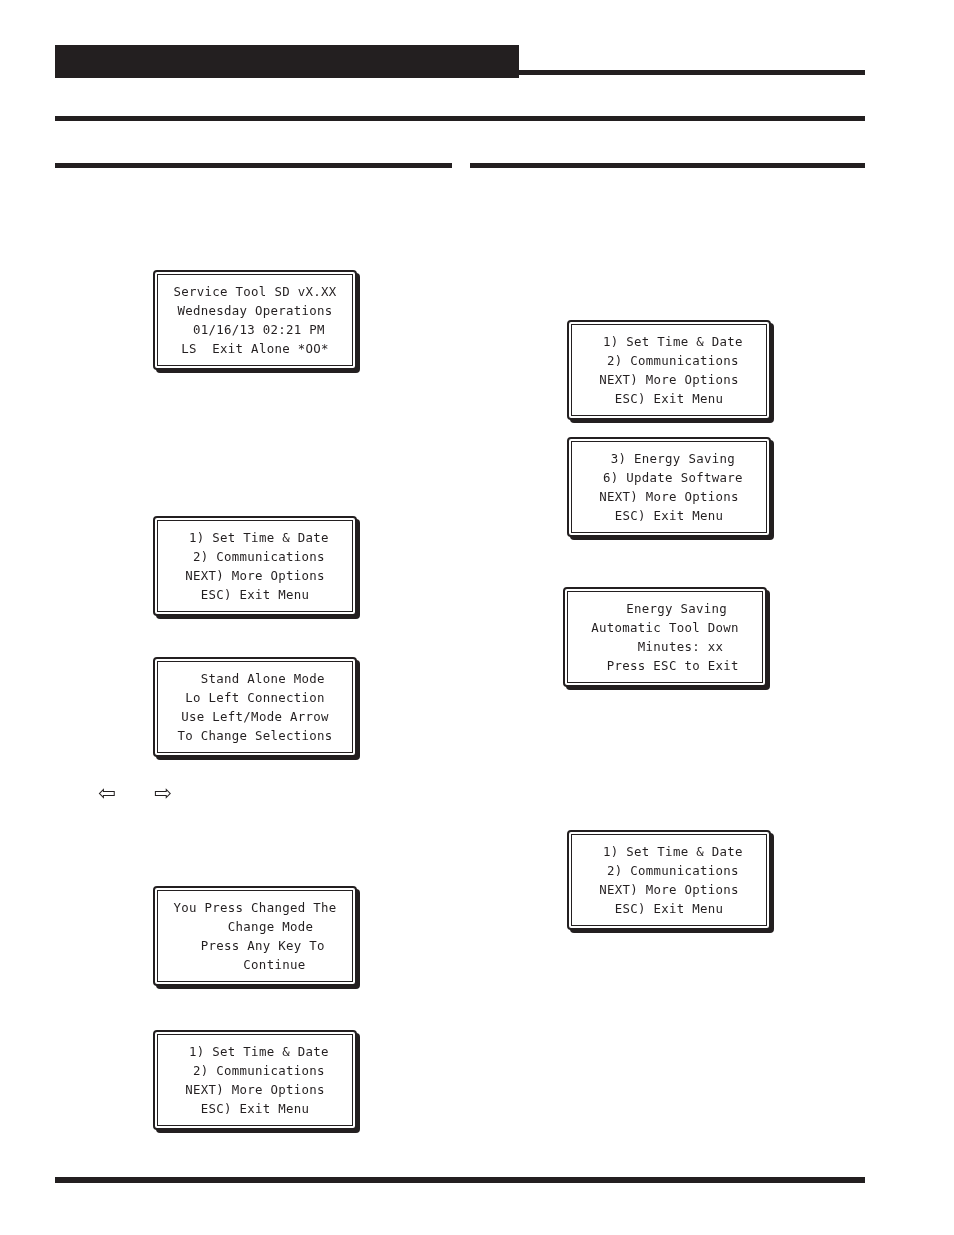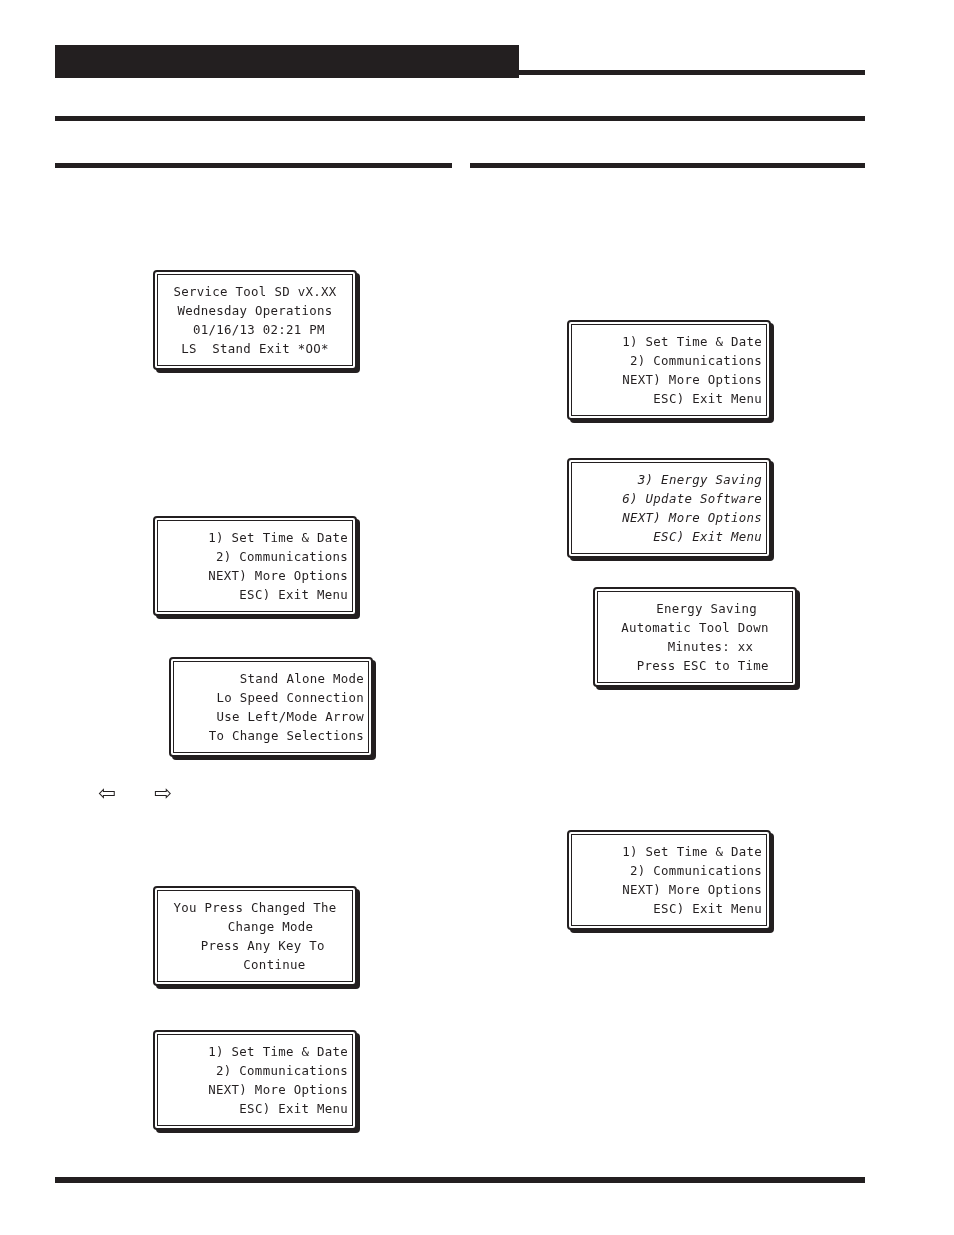--- a/index.html
+++ b/index.html
@@ -86,21 +86,21 @@
   .lcd-line {
     font-family: "DejaVu Sans Mono", "Liberation Mono", monospace;
     font-size: 12.4px;
     line-height: 19px;
     letter-spacing: 0.3px;
     text-align: center;
     white-space: pre;
     color: #231f20;
   }
   .lcd-line.left {
-    text-align: right;
+    text-align: center;
   }
 
   
   .arrow-row {
     position: absolute;
     left: 98px;
     top: 780px;
     width: 120px;
     height: 26px;
   }
@@ -122,37 +122,37 @@
 <div class="rule rule-top"></div>
 <div class="rule rule-second"></div>
 <div class="rule rule-col-left"></div>
 <div class="rule rule-col-right"></div>
 
 <div class="lcd" style="left:153px; top:270px;">
   <div class="lcd-inner">
     <div class="lcd-line">Service Tool SD vX.XX</div>
     <div class="lcd-line">Wednesday Operations</div>
     <div class="lcd-line"> 01/16/13 02:21 PM</div>
-    <div class="lcd-line">LS  Stand Exit *OO*</div>
+    <div class="lcd-line">LS  Exit Alone *OO*</div>
   </div>
 </div>
 
 <div class="lcd" style="left:153px; top:516px;">
   <div class="lcd-inner">
     <div class="lcd-line left"> 1) Set Time &amp; Date</div>
     <div class="lcd-line left"> 2) Communications</div>
     <div class="lcd-line left">NEXT) More Options</div>
     <div class="lcd-line left">ESC) Exit Menu</div>
   </div>
 </div>
 
-<div class="lcd" style="left:153px; top:657px;margin-left:16px;">
+<div class="lcd" style="left:153px; top:657px;">
   <div class="lcd-inner">
     <div class="lcd-line left">  Stand Alone Mode</div>
-    <div class="lcd-line left">Lo Speed Connection</div>
+    <div class="lcd-line left">Lo Left Connection</div>
     <div class="lcd-line left">Use Left/Mode Arrow</div>
     <div class="lcd-line left">To Change Selections</div>
   </div>
 </div>
 
 <div class="arrow-row">
   <span class="arrow arrow-left">⇦</span>
   <span class="arrow arrow-right">⇨</span>
 </div>
 
@@ -176,35 +176,35 @@
 
 <div class="lcd" style="left:567px; top:320px;">
   <div class="lcd-inner">
     <div class="lcd-line left"> 1) Set Time &amp; Date</div>
     <div class="lcd-line left"> 2) Communications</div>
     <div class="lcd-line left">NEXT) More Options</div>
     <div class="lcd-line left">ESC) Exit Menu</div>
   </div>
 </div>
 
-<div class="lcd" style="left:567px; top:458px;font-style:italic;">
+<div class="lcd" style="left:567px; top:437px;">
   <div class="lcd-inner">
     <div class="lcd-line left"> 3) Energy Saving</div>
     <div class="lcd-line left"> 6) Update Software</div>
     <div class="lcd-line left">NEXT) More Options</div>
     <div class="lcd-line left">ESC) Exit Menu</div>
   </div>
 </div>
 
-<div class="lcd" style="left:593px; top:587px;">
+<div class="lcd" style="left:563px; top:587px;">
   <div class="lcd-inner">
     <div class="lcd-line">   Energy Saving</div>
     <div class="lcd-line">Automatic Tool Down</div>
     <div class="lcd-line">    Minutes: xx</div>
-    <div class="lcd-line">  Press ESC to Time</div>
+    <div class="lcd-line">  Press ESC to Exit</div>
   </div>
 </div>
 
 <div class="lcd" style="left:567px; top:830px;">
   <div class="lcd-inner">
     <div class="lcd-line left"> 1) Set Time &amp; Date</div>
     <div class="lcd-line left"> 2) Communications</div>
     <div class="lcd-line left">NEXT) More Options</div>
     <div class="lcd-line left">ESC) Exit Menu</div>
   </div>

